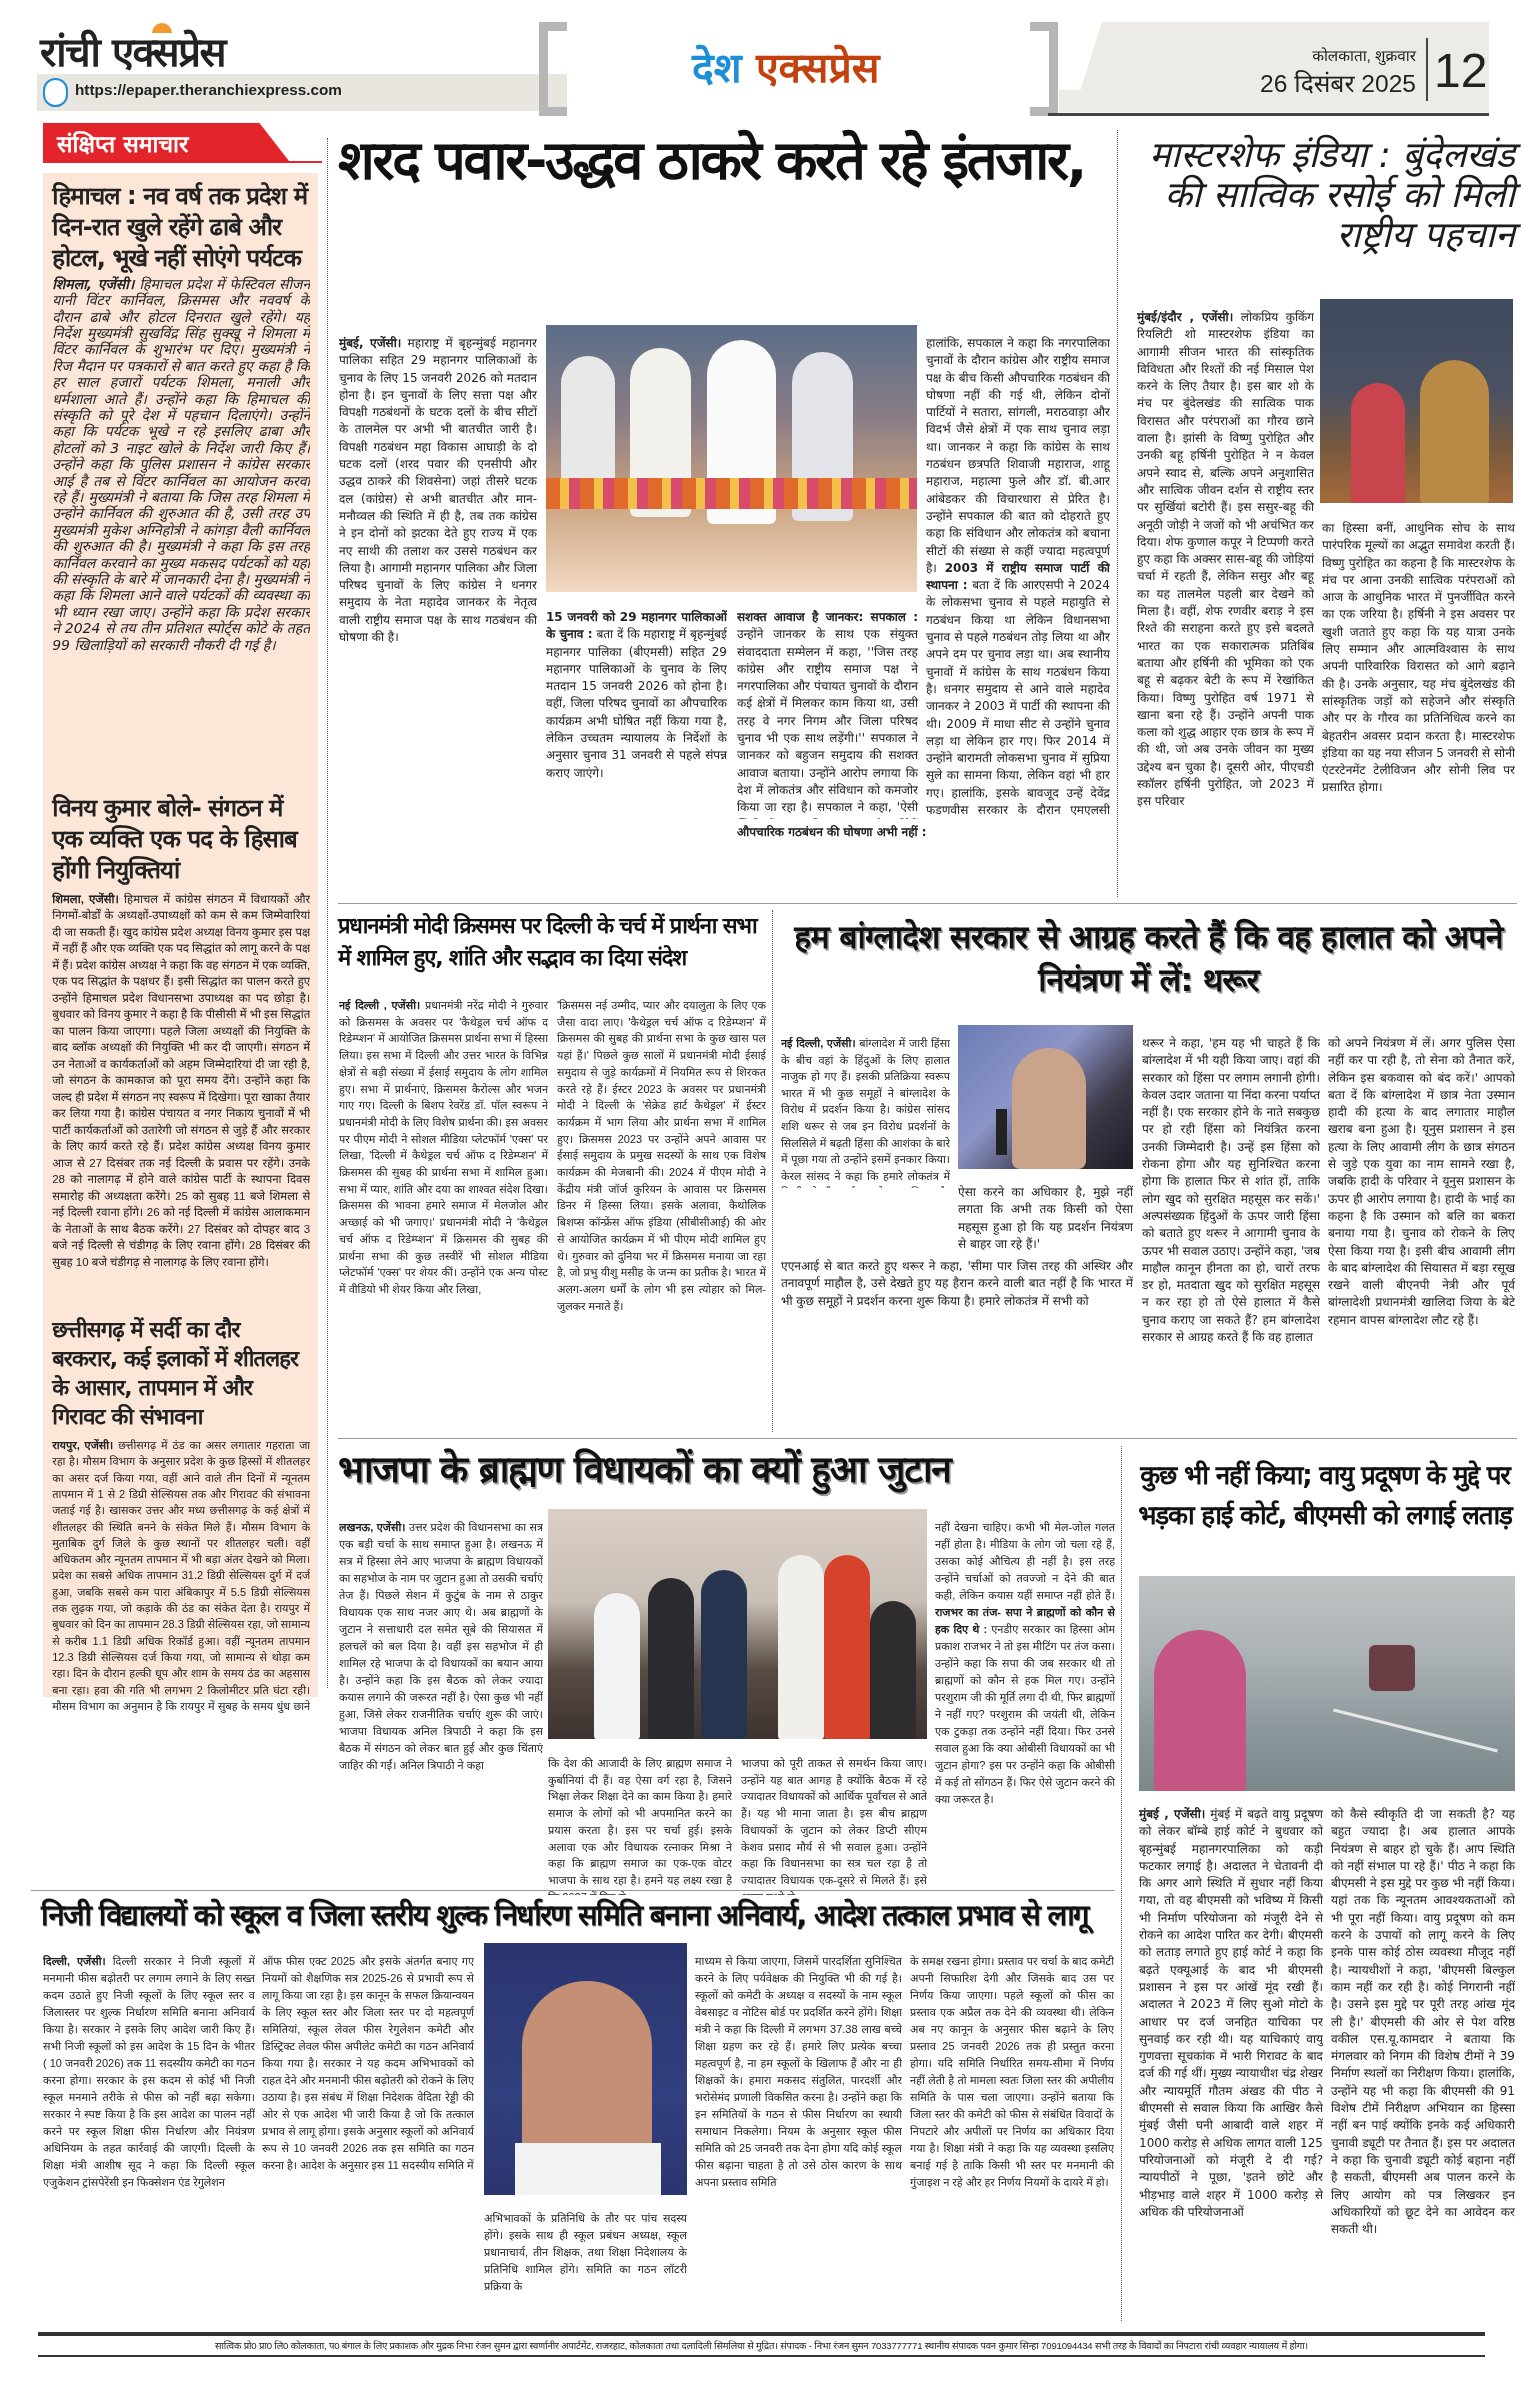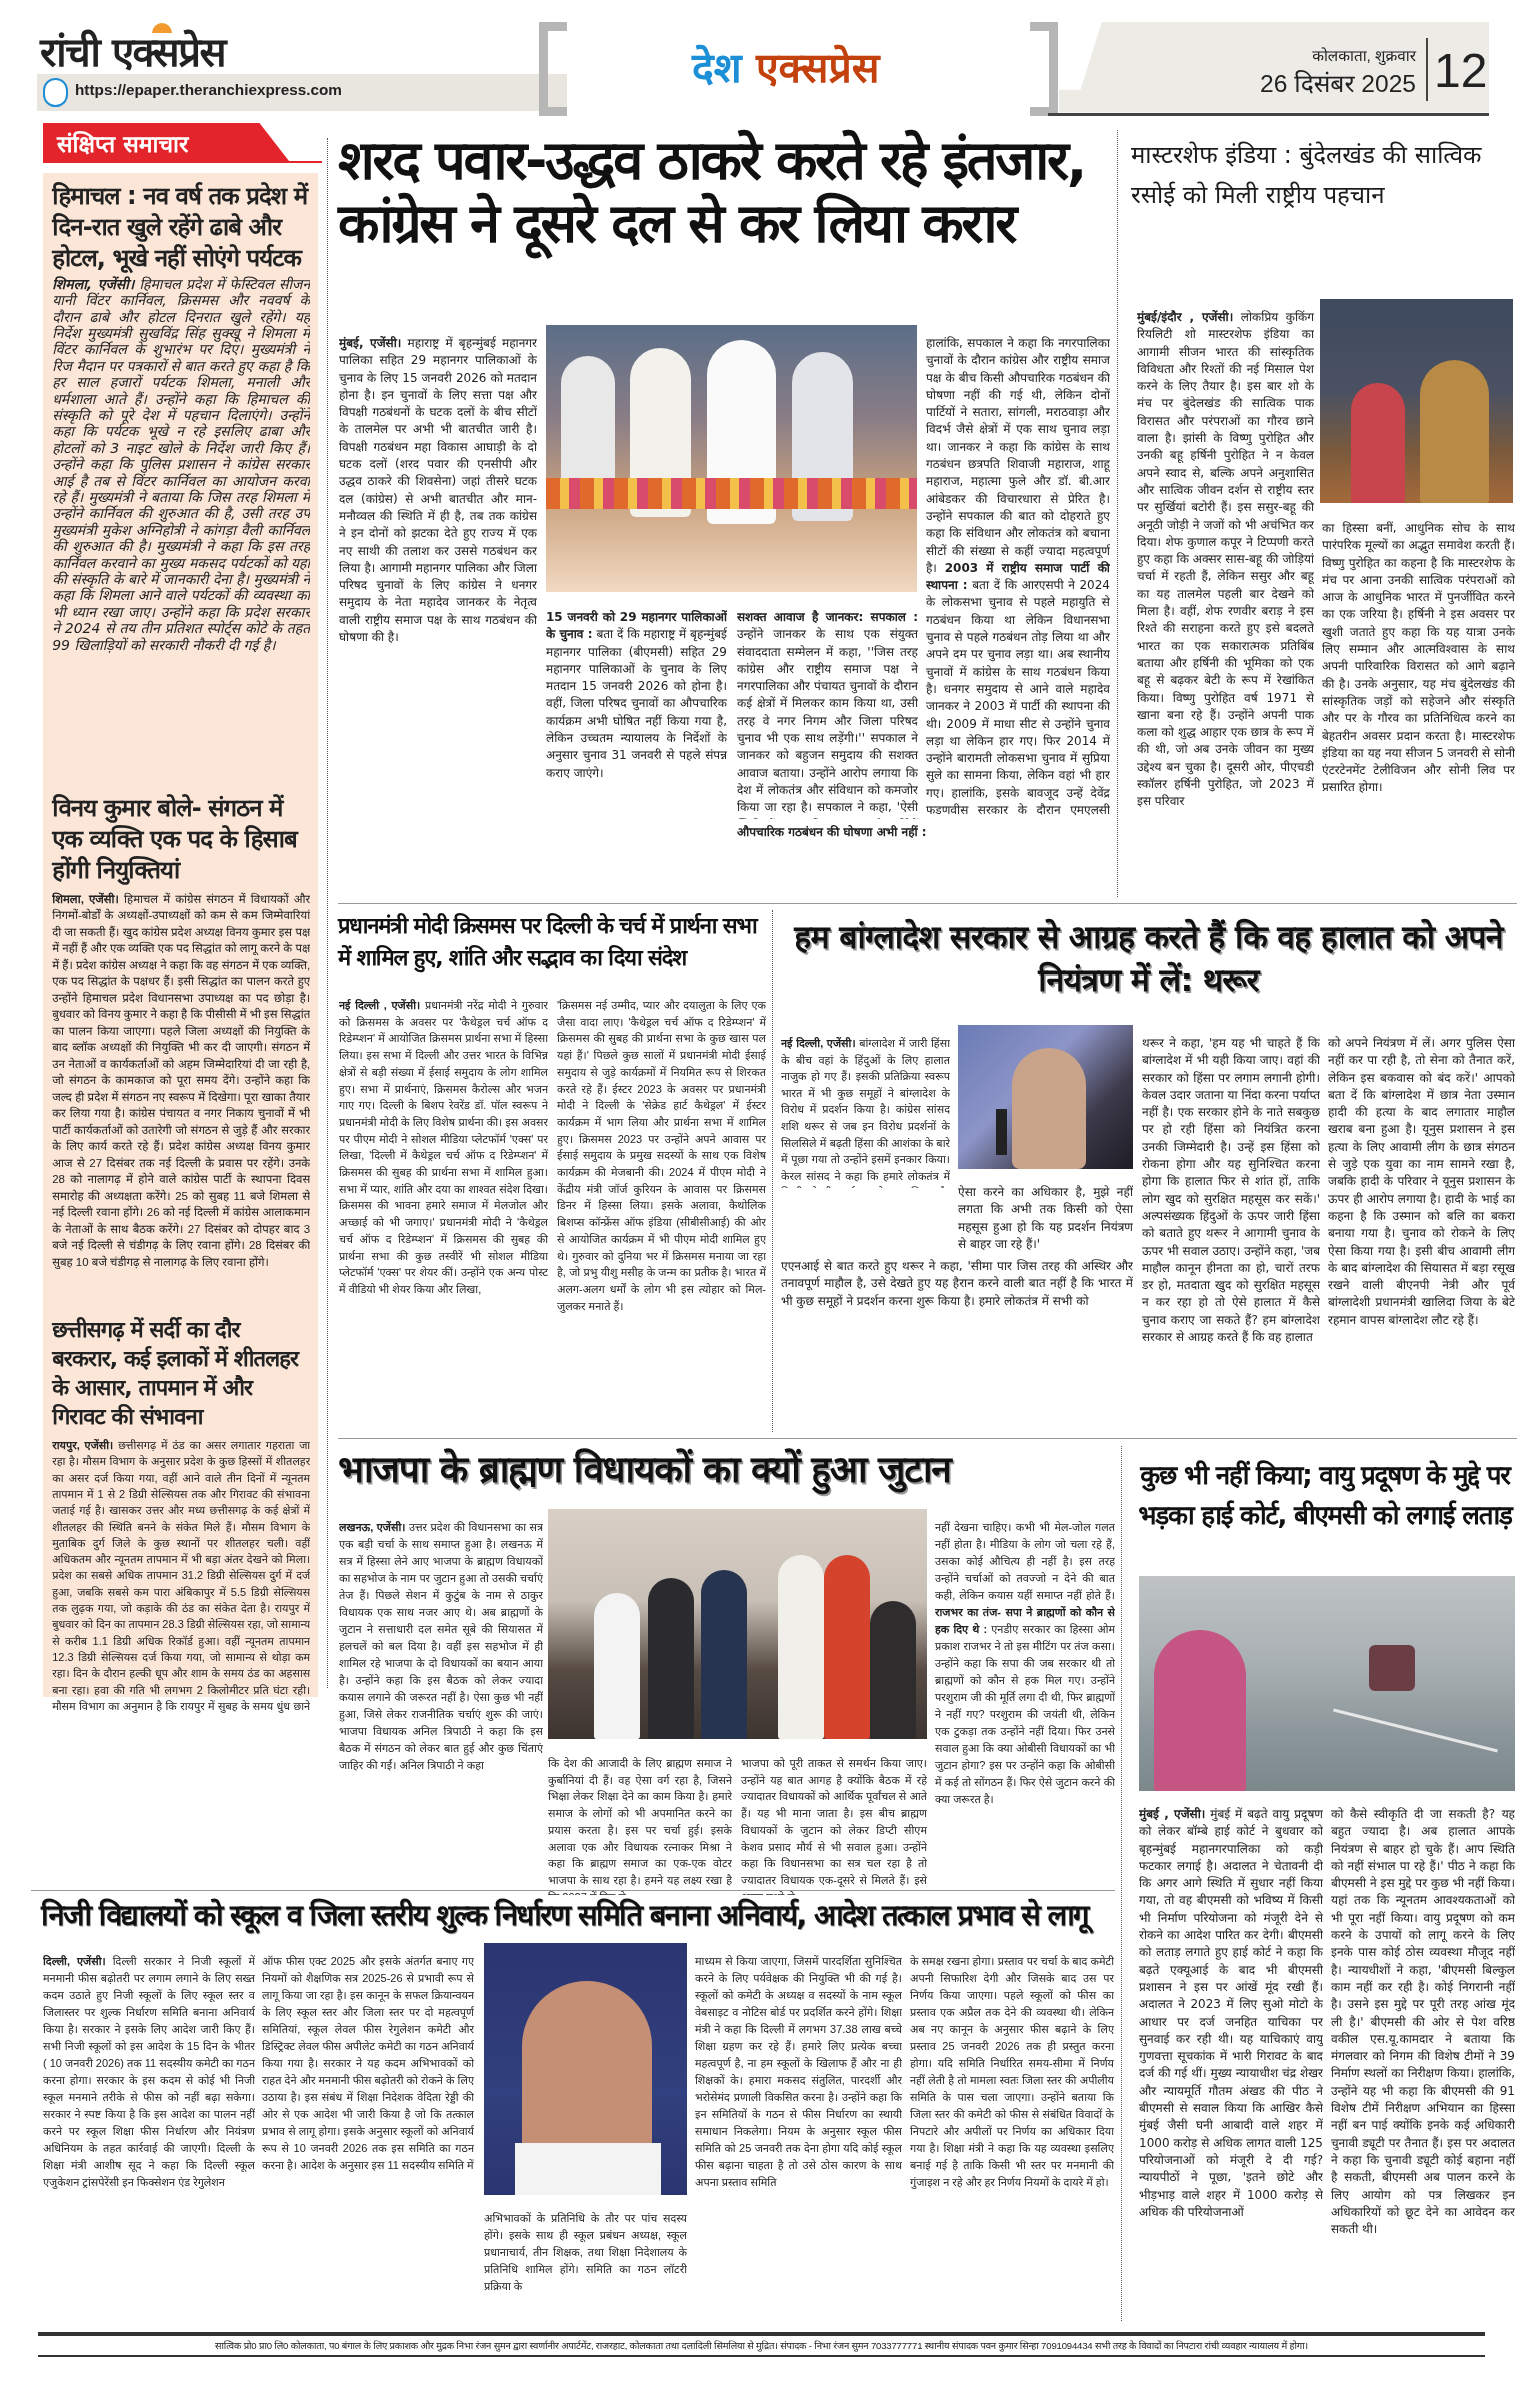--- a/index.html
+++ b/index.html
@@ -92,21 +92,20 @@
       <span>छत्तीसगढ़ में ठंड का असर लगातार गहराता जा रहा है। मौसम विभाग के अनुसार प्रदेश के कुछ हिस्सों में शीतलहर का असर दर्ज किया गया, वहीं आने वाले तीन दिनों में न्यूनतम तापमान में 1 से 2 डिग्री सेल्सियस तक और गिरावट की संभावना जताई गई है। खासकर उत्तर और मध्य छत्तीसगढ़ के कई क्षेत्रों में शीतलहर की स्थिति बनने के संकेत मिले हैं। मौसम विभाग के मुताबिक दुर्ग जिले के कुछ स्थानों पर शीतलहर चली। वहीं अधिकतम और न्यूनतम तापमान में भी बड़ा अंतर देखने को मिला। प्रदेश का सबसे अधिक तापमान 31.2 डिग्री सेल्सियस दुर्ग में दर्ज हुआ, जबकि सबसे कम पारा अंबिकापुर में 5.5 डिग्री सेल्सियस तक लुढ़क गया, जो कड़ाके की ठंड का संकेत देता है। रायपुर में बुधवार को दिन का तापमान 28.3 डिग्री सेल्सियस रहा, जो सामान्य से करीब 1.1 डिग्री अधिक रिकॉर्ड हुआ। वहीं न्यूनतम तापमान 12.3 डिग्री सेल्सियस दर्ज किया गया, जो सामान्य से थोड़ा कम रहा। दिन के दौरान हल्की धूप और शाम के समय ठंड का अहसास बना रहा। हवा की गति भी लगभग 2 किलोमीटर प्रति घंटा रही। मौसम विभाग का अनुमान है कि रायपुर में सुबह के समय धुंध छाने की संभावना है। इस दौरान अधिकतम तापमान करीब 28 डिग्री और न्यूनतम तापमान लगभग 12 डिग्री सेल्सियस रहने की उम्मीद जताई गई है। प्रदेश में फिलहाल मौसम शुष्क बना हुआ है और अभी भी बारिश की स्थिति नहीं है। विभाग के अनुसार अगले एक-दो दिनों तक भी वर्षा की संभावना नहीं है।</span>
     </div>
   </article>
 </div>
 
 <div class="dash-v" style="left:327px; top:138px; height:1550px;"></div>
 
 <article>
   <h1 class="abs hl" style="left:338px; top:129px; width:775px; font-size:54px; line-height:63px; letter-spacing:-2.3px; white-space:nowrap;">
     <span style="display:block;">शरद पवार-उद्धव ठाकरे करते रहे इंतजार,</span>
-    <span style="display:block;">कांग्रेस ने दूसरे दल से कर लिया करार</span>
   </h1>
 
   <div class="abs body-text" style="left:339px; top:325px; width:198px; height:338px;">
     <span class="dateline">मुंबई, एजेंसी।</span>
     <span>महाराष्ट्र में बृहन्मुंबई महानगर पालिका सहित 29 महानगर पालिकाओं के चुनाव के लिए 15 जनवरी 2026 को मतदान होना है। इन चुनावों के लिए सत्ता पक्ष और विपक्षी गठबंधनों के घटक दलों के बीच सीटों के तालमेल पर अभी भी बातचीत जारी है। विपक्षी गठबंधन महा विकास आघाड़ी के दो घटक दलों (शरद पवार की एनसीपी और उद्धव ठाकरे की शिवसेना) जहां तीसरे घटक दल (कांग्रेस) से अभी बातचीत और मान-मनौव्वल की स्थिति में ही है, तब तक कांग्रेस ने इन दोनों को झटका देते हुए राज्य में एक नए साथी की तलाश कर उससे गठबंधन कर लिया है। आगामी महानगर पालिका और जिला परिषद चुनावों के लिए कांग्रेस ने धनगर समुदाय के नेता महादेव जानकर के नेतृत्व वाली राष्ट्रीय समाज पक्ष के साथ गठबंधन की घोषणा की है।</span>
   </div>
 
   <div class="photo" style="left:546px; top:325px; width:371px; height:267px; background:linear-gradient(180deg,#5b6e88 0%,#8a7d86 35%,#c9a27f 65%,#f2d9c2 100%);">
     <div class="abs" style="left:15.3px; top:31px; width:54px; height:153px; border-radius:27px 27px 6.1px 6.1px; background:#e8e8e8;"></div>
     <div class="abs" style="left:84px; top:23px; width:61px; height:169px; border-radius:31px 31px 6.1px 6.1px; background:#f3f1ec;"></div>
@@ -130,21 +129,21 @@
     <span>बता दें कि आरएसपी ने 2024 के लोकसभा चुनाव से पहले महायुति से गठबंधन किया था लेकिन विधानसभा चुनाव से पहले गठबंधन तोड़ लिया था और अपने दम पर चुनाव लड़ा था। अब स्थानीय चुनावों में कांग्रेस के साथ गठबंधन किया है। धनगर समुदाय से आने वाले महादेव जानकर ने 2003 में पार्टी की स्थापना की थी। 2009 में माधा सीट से उन्होंने चुनाव लड़ा था लेकिन हार गए। फिर 2014 में उन्होंने बारामती लोकसभा चुनाव में सुप्रिया सुले का सामना किया, लेकिन वहां भी हार गए। हालांकि, इसके बावजूद उन्हें देवेंद्र फडणवीस सरकार के दौरान एमएलसी बनाया गया और बाद में पशुपालन, डेयरी विकास और मत्स्य पालन विभाग का मंत्री नियुक्त किया गया था। ऋस्क मुख्य रूप से महाराष्ट्र के धनगर समुदाय और अन्य बहुजन समाज के हितों का प्रतिनिधित्व करती है।</span>
   </div>
   <div class="abs body-text" style="left:737px; top:814px; width:373px; height:84px;">
     <span class="cap-bold">औपचारिक गठबंधन की घोषणा अभी नहीं :</span>
   </div>
 </article>
 
 <div class="dash-v" style="left:1117px; top:130px; height:767px;"></div>
 
 <article>
-  <h2 class="abs hl-light" style="left:1131px; top:135px; width:384px; font-size:24px; line-height:40px; text-align:left;">मास्टरशेफ इंडिया : बुंदेलखंड की सात्विक रसोई को मिली राष्ट्रीय पहचान</h2>
+  <h2 class="abs hl-light" style="left:1131px; top:135px; width:384px; font-size:36px; line-height:40px; text-align:right;font-style:italic;">मास्टरशेफ इंडिया : बुंदेलखंड की सात्विक रसोई को मिली राष्ट्रीय पहचान</h2>
   <div class="abs body-text" style="left:1137px; top:299px; width:177px; height:599px;">
     <span class="dateline">मुंबई/इंदौर , एजेंसी।</span>
     <span>लोकप्रिय कुकिंग रियलिटी शो मास्टरशेफ इंडिया का आगामी सीजन भारत की सांस्कृतिक विविधता और रिश्तों की नई मिसाल पेश करने के लिए तैयार है। इस बार शो के मंच पर बुंदेलखंड की सात्विक पाक विरासत और परंपराओं का गौरव छाने वाला है। झांसी के विष्णु पुरोहित और उनकी बहू हर्षिनी पुरोहित ने न केवल अपने स्वाद से, बल्कि अपने अनुशासित और सात्विक जीवन दर्शन से राष्ट्रीय स्तर पर सुर्खियां बटोरी हैं। इस ससुर-बहू की अनूठी जोड़ी ने जजों को भी अचंभित कर दिया। शेफ कुणाल कपूर ने टिप्पणी करते हुए कहा कि अक्सर सास-बहू की जोड़ियां चर्चा में रहती हैं, लेकिन ससुर और बहू का यह तालमेल पहली बार देखने को मिला है। वहीं, शेफ रणवीर बराड़ ने इस रिश्ते की सराहना करते हुए इसे बदलते भारत का एक सकारात्मक प्रतिबिंब बताया और हर्षिनी की भूमिका को एक बहू से बढ़कर बेटी के रूप में रेखांकित किया। विष्णु पुरोहित वर्ष 1971 से खाना बना रहे हैं। उन्होंने अपनी पाक कला को शुद्ध आहार एक छात्र के रूप में की थी, जो अब उनके जीवन का मुख्य उद्देश्य बन चुका है। दूसरी ओर, पीएचडी स्कॉलर हर्षिनी पुरोहित, जो 2023 में इस परिवार</span>
   </div>
   <div class="photo" style="left:1320px; top:299px; width:193px; height:204px; background:linear-gradient(180deg,#3f4a5e 0%,#4a5163 45%,#7b5a3c 75%,#a56a3a 100%);">
     <div class="abs" style="left:31px; top:84px; width:54px; height:120px; border-radius:27px 27px 3.1px 3.1px; background:#c9454d;"></div>
     <div class="abs" style="left:100px; top:61px; width:69px; height:143px; border-radius:35px 35px 3.1px 3.1px; background:#b98a45;"></div>
   </div>
   <div class="abs body-text" style="left:1322px; top:510px; width:193px; height:388px;">
     <span>का हिस्सा बनीं, आधुनिक सोच के साथ पारंपरिक मूल्यों का अद्भुत समावेश करती हैं। विष्णु पुरोहित का कहना है कि मास्टरशेफ के मंच पर आना उनकी सात्विक परंपराओं को आज के आधुनिक भारत में पुनर्जीवित करने का एक जरिया है। हर्षिनी ने इस अवसर पर खुशी जताते हुए कहा कि यह यात्रा उनके लिए सम्मान और आत्मविश्वास के साथ अपनी पारिवारिक विरासत को आगे बढ़ाने की है। उनके अनुसार, यह मंच बुंदेलखंड की सांस्कृतिक जड़ों को सहेजने और संस्कृति और पर के गौरव का प्रतिनिधित्व करने का बेहतरीन अवसर प्रदान करता है। मास्टरशेफ इंडिया का यह नया सीजन 5 जनवरी से सोनी एंटरटेनमेंट टेलीविजन और सोनी लिव पर प्रसारित होगा।</span>

